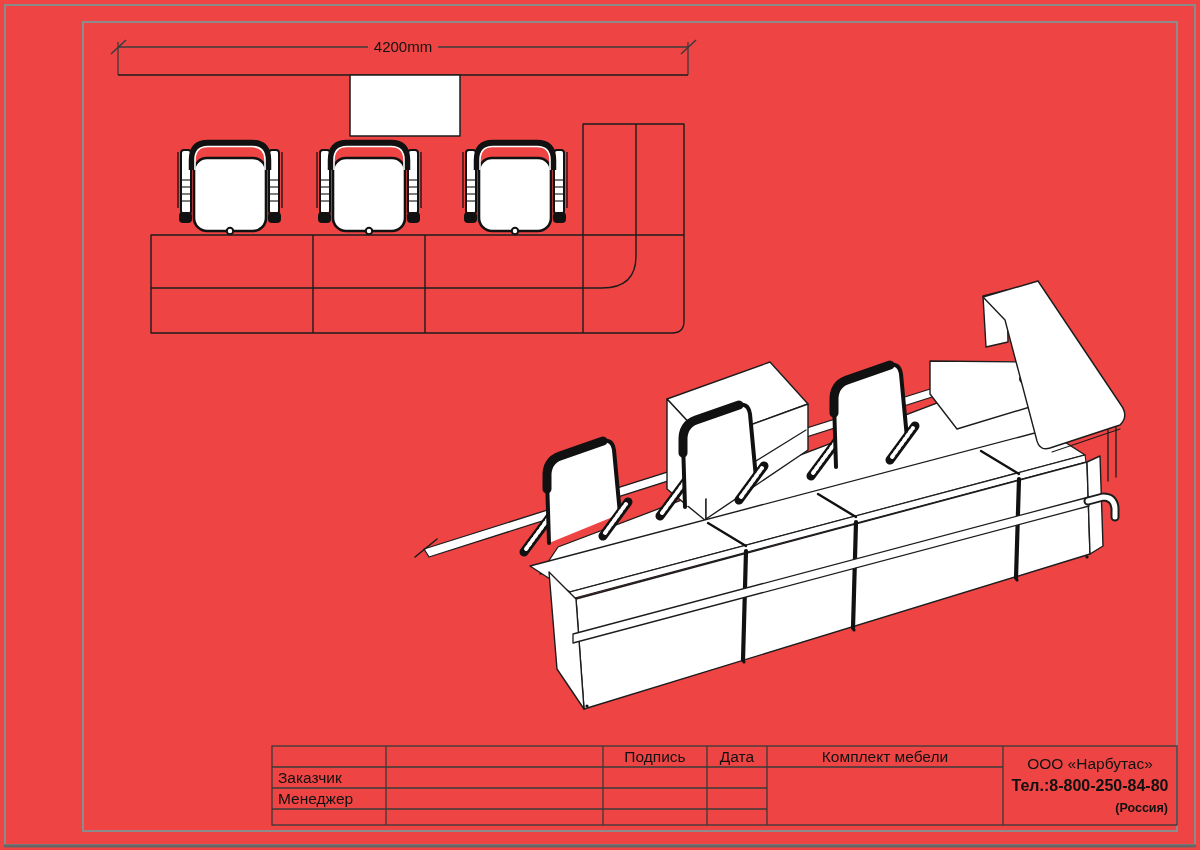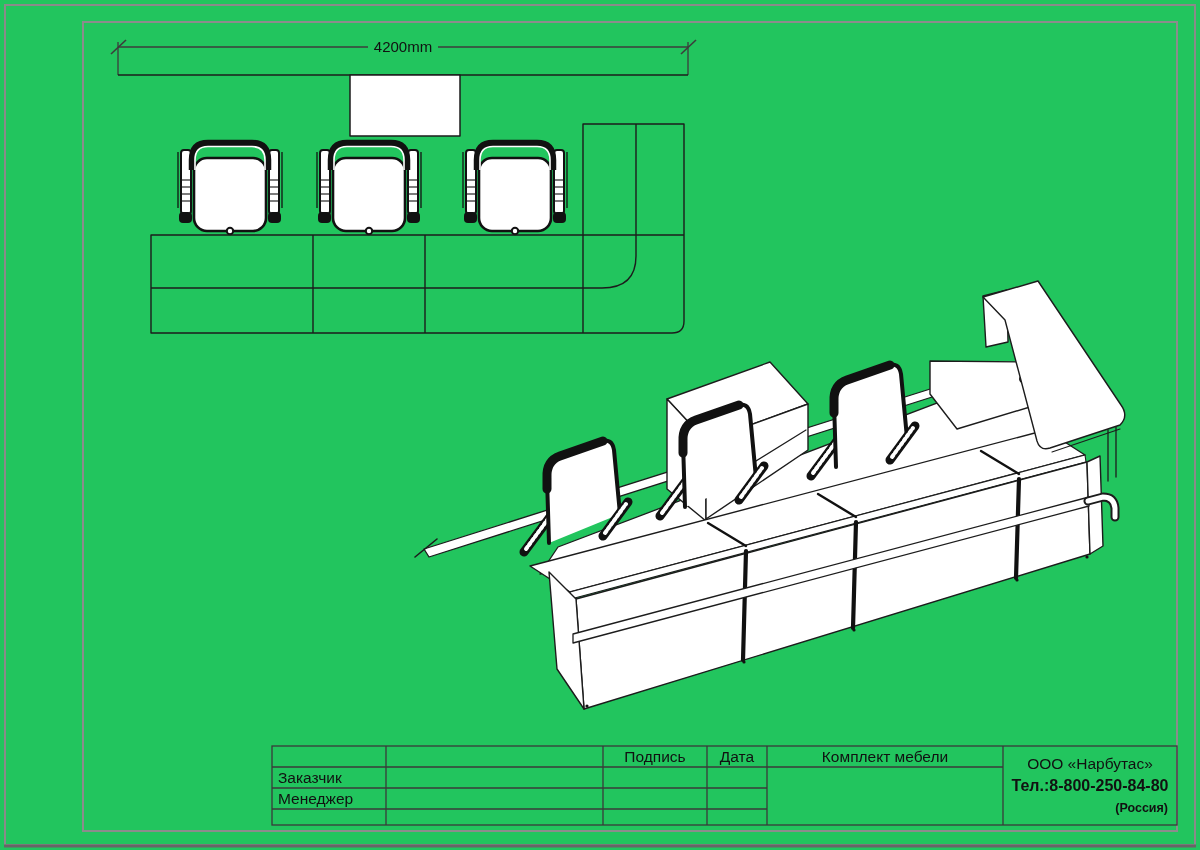--- a/index.html
+++ b/index.html
@@ -1,16 +1,16 @@
 <!DOCTYPE html>
 <html><head>
 <meta charset="utf-8">
 <style>
   html,body{margin:0;padding:0;background:#fff;}
-  .page{position:relative;width:1200px;height:850px;background:#22c55e;overflow:hidden;
+  .page{position:relative;width:1200px;height:850px;background:#ef4444;overflow:hidden;
         font-family:"Liberation Sans", sans-serif;}
   svg{position:absolute;left:0;top:0;}
   .tbl-text{font-family:"Liberation Sans", sans-serif;fill:#111;}
 </style>
 </head>
 <body>
 
 <div class="page">
 <svg width="1200" height="850" viewBox="0 0 1200 850">
 

